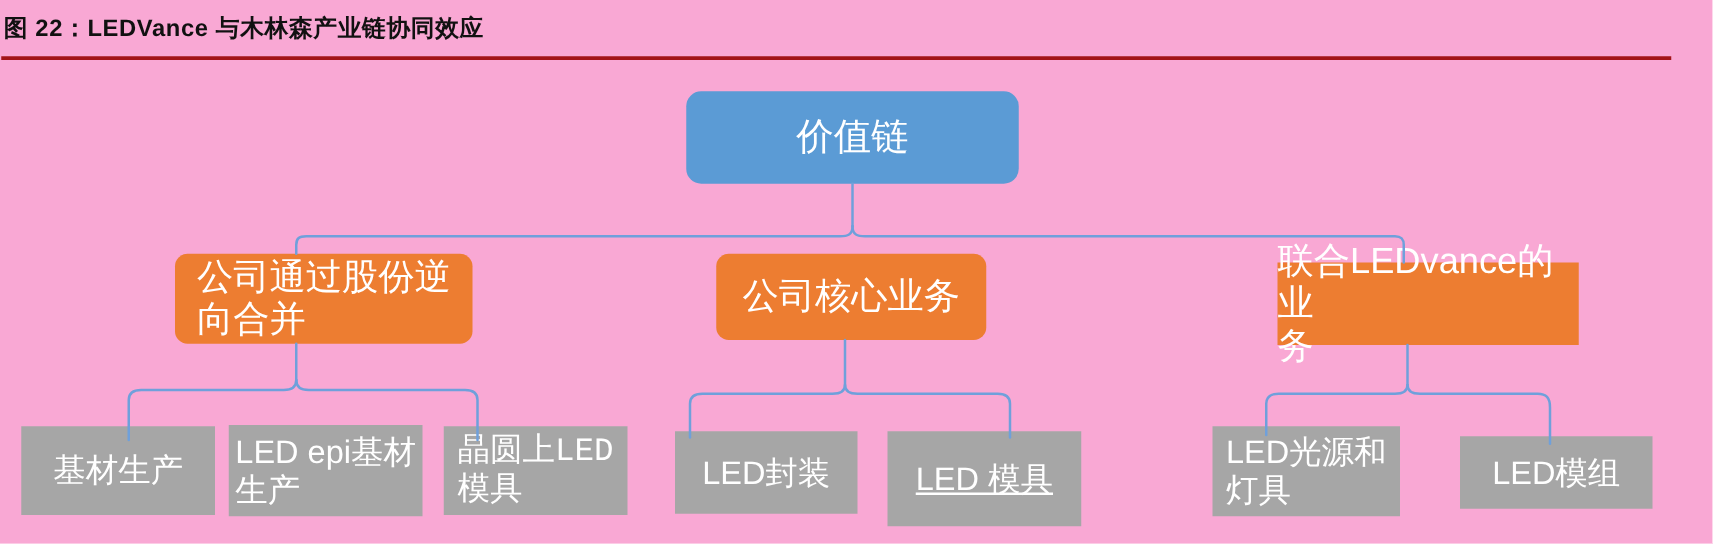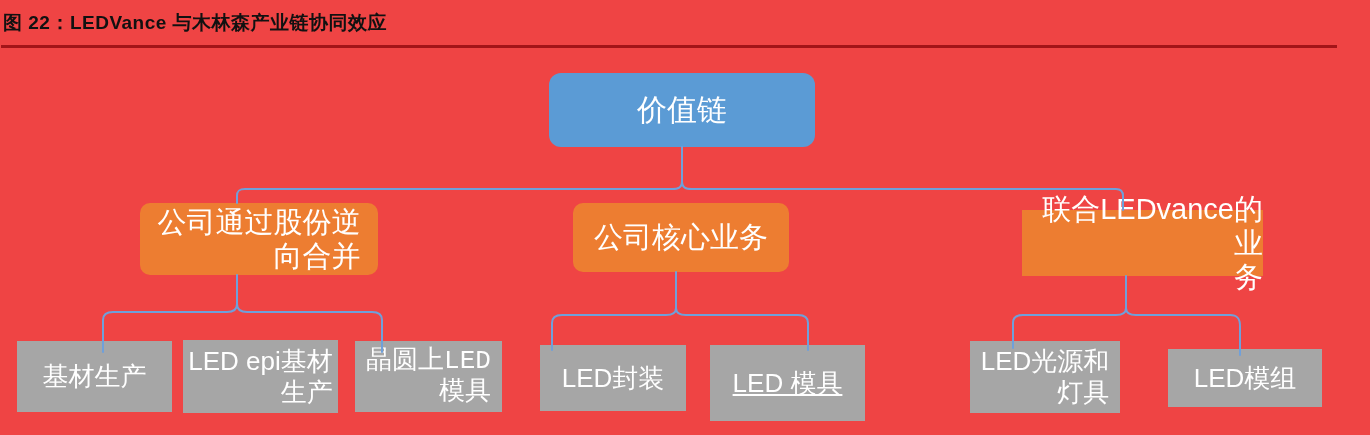--- a/index.html
+++ b/index.html
@@ -1,39 +1,39 @@
 <!DOCTYPE html>
 <html style="--box-blue: #5B9BD5; --box-orange: #ED7D31; --box-gray: #A6A6A6; --connector: #6FA0DB; --rule-red: #A31418; --text-white: #FFFFFF; --title-black: #111111;"><head>
 <meta charset="utf-8">
 <style>
   html,body{margin:0;padding:0;background:#ffffff;}
   .page{
     position:relative;
     width:1370px;height:435px;
-    background:#ef4444;
+    background:#f9a8d4;
     font-family:"Liberation Sans", sans-serif;
     overflow:hidden;
   }
   .figure-caption{
     position:absolute;left:3px;top:10px;
     font-size:19px;font-weight:bold;
     color:var(--title-black,#111111);
     letter-spacing:0.5px;
     white-space:nowrap;
   }
   .caption-rule{
     position:absolute;left:1px;top:45px;
     width:1336px;height:3px;
     background:var(--rule-red,#A31418);
   }
   .canvas{position:absolute;left:0;top:0;width:1370px;height:435px;}
   .node{
     position:absolute;
     display:flex;align-items:center;justify-content:center;
-    text-align:right;
+    text-align:left;
     color:var(--text-white,#ffffff);
     white-space:pre-line;
     line-height:1.18;
     box-sizing:border-box;
   }
   .node.blue{
     background:var(--box-blue,#5B9BD5);
     border-radius:12px;
     font-size:30px;
   }

